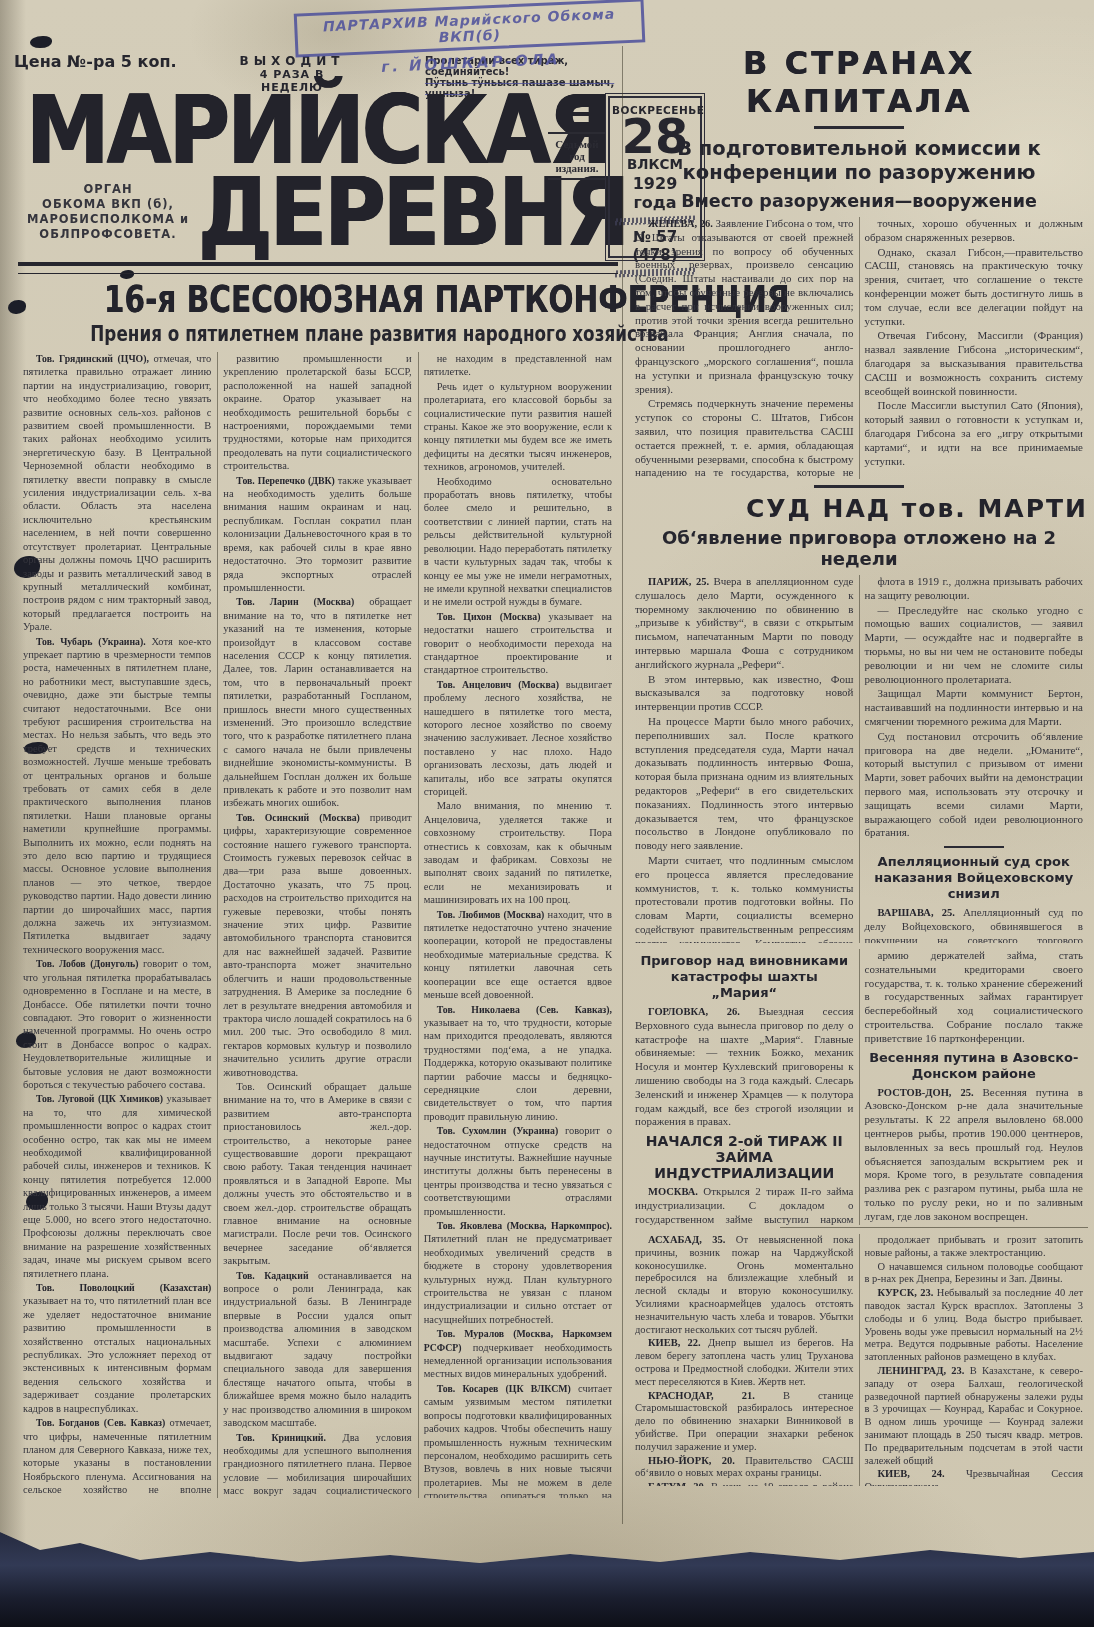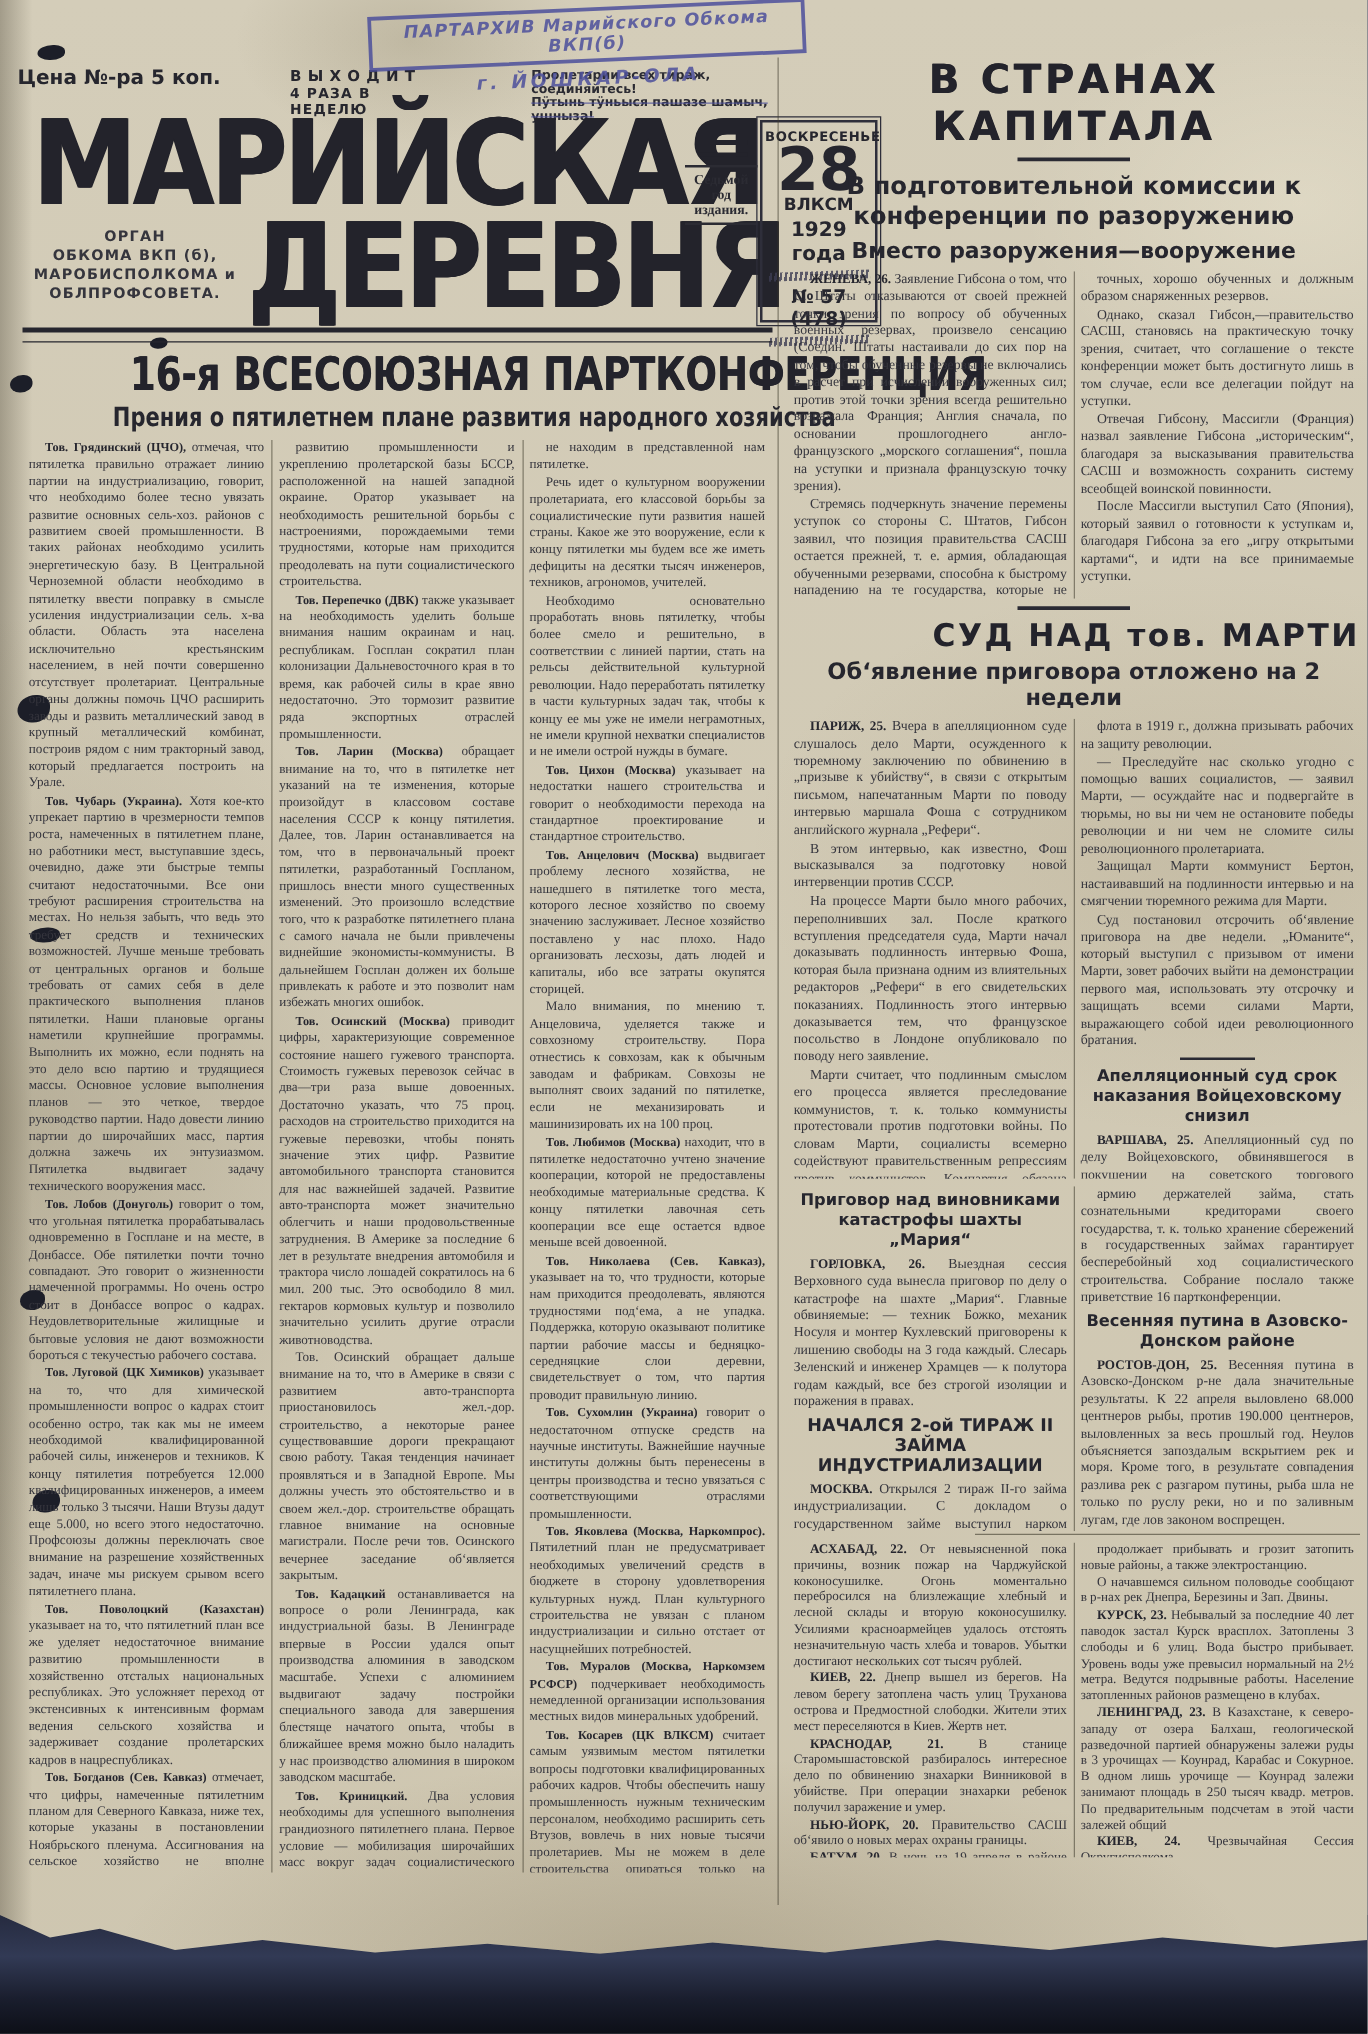--- a/index.html
+++ b/index.html
@@ -30,21 +30,21 @@
   
   .stamp{
     position:absolute;left:295px;top:6px;width:350px;color:#4d509c;opacity:.85;
     transform:rotate(-2.5deg);font-family:"DejaVu Sans",sans-serif;font-weight:bold;
     font-style:oblique;text-align:center;z-index:5;
   }
   .stamp .l1{border:3px solid #4d509c;padding:3px 6px;font-size:14px;letter-spacing:1px;}
   .stamp .l2{font-size:15px;letter-spacing:3px;margin-top:4px;}
   .price{position:absolute;left:14px;top:52px;font-family:"DejaVu Sans",sans-serif;
     font-weight:bold;font-size:16px;color:#26262e;}
-  .schedule{position:absolute;left:232px;top:54px;width:120px;text-align:left;
+  .schedule{position:absolute;left:232px;top:54px;width:120px;text-align:center;
     font-family:"DejaVu Sans",sans-serif;font-weight:bold;color:#26262e;}
   .schedule .s1{font-size:12px;letter-spacing:5px;}
   .schedule .s2{font-size:11px;letter-spacing:1px;}
   .slogans{position:absolute;left:425px;top:55px;width:225px;
     font-family:"DejaVu Sans",sans-serif;font-weight:bold;font-size:10px;color:#2b2b33;}
   .slogans .crossed{text-decoration:line-through;text-decoration-color:rgba(77,80,156,.8);}
   .title1{position:absolute;left:26px;top:76px;font-family:"DejaVu Sans",sans-serif;
     font-weight:bold;font-size:84px;letter-spacing:-3px;color:#23232b;
     transform:scaleY(1.12);transform-origin:left top;
     text-shadow:.7px 0 0 #23232b,-.7px 0 0 #23232b;white-space:nowrap;}
@@ -278,21 +278,21 @@
         <div>
             <p class="par"><b>РОСТОВ-ДОН, 25. </b>Весенняя путина в Азовско-Донском р-не дала значительные результаты. К 22 апреля выловлено 68.000 центнеров рыбы, против 190.000 центнеров, выловленных за весь прошлый год. Неулов объясняется запоздалым вскрытием рек и моря. Кроме того, в результате совпадения разлива рек с разгаром путины, рыба шла не только по руслу реки, но и по заливным лугам, где лов законом воспрещен.</p>
           </div>
       </div>
     </div>
 
     <div class="thinline" style="margin:2px 0 0 150px;"></div>
 
     <div class="two-cols otov-cols">
       <div class="rcol">
-          <p class="par"><b>АСХАБАД, 22. </b>От невыясненной пока причины, возник пожар на Чарджуйской коконосушилке. Огонь моментально перебросился на близлежащие хлебный и лесной склады и вторую коконосушилку. Усилиями красноармейцев удалось отстоять незначительную часть хлеба и товаров. Убытки достигают нескольких сот тысяч рублей.</p>
+          <p class="par"><b>АСХАБАД, 35. </b>От невыясненной пока причины, возник пожар на Чарджуйской коконосушилке. Огонь моментально перебросился на близлежащие хлебный и лесной склады и вторую коконосушилку. Усилиями красноармейцев удалось отстоять незначительную часть хлеба и товаров. Убытки достигают нескольких сот тысяч рублей.</p>
           <p class="par"><b>КИЕВ, 22. </b>Днепр вышел из берегов. На левом берегу затоплена часть улиц Труханова острова и Предмостной слободки. Жители этих мест переселяются в Киев. Жертв нет.</p>
           <p class="par"><b>КРАСНОДАР, 21. </b>В станице Старомышастовской разбиралось интересное дело по обвинению знахарки Винниковой в убийстве. При операции знахарки ребенок получил заражение и умер.</p>
           <p class="par"><b>НЬЮ-ЙОРК, 20. </b>Правительство САСШ об‘явило о новых мерах охраны границы.</p>
           <p class="par"><b>БАТУМ, 20. </b>В ночь на 19 апреля в районе порта произошел оползень.</p>
         </div>
       <div class="rcol">
           <p class="par">продолжает прибывать и грозит затопить новые районы, а также электростанцию.</p>
           <p class="par">О начавшемся сильном половодье сообщают в р-нах рек Днепра, Березины и Зап. Двины.</p>
           <p class="par"><b>КУРСК, 23. </b>Небывалый за последние 40 лет паводок застал Курск врасплох. Затоплены 3 слободы и 6 улиц. Вода быстро прибывает. Уровень воды уже превысил нормальный на 2½ метра. Ведутся подрывные работы. Население затопленных районов размещено в клубах.</p>
           <p class="par"><b>ЛЕНИНГРАД, 23. </b>В Казахстане, к северо-западу от озера Балхаш, геологической разведочной партией обнаружены залежи руды в 3 урочищах — Коунрад, Карабас и Сокурное. В одном лишь урочище — Коунрад залежи занимают площадь в 250 тысяч квадр. метров. По предварительным подсчетам в этой части залежей общий</p>

